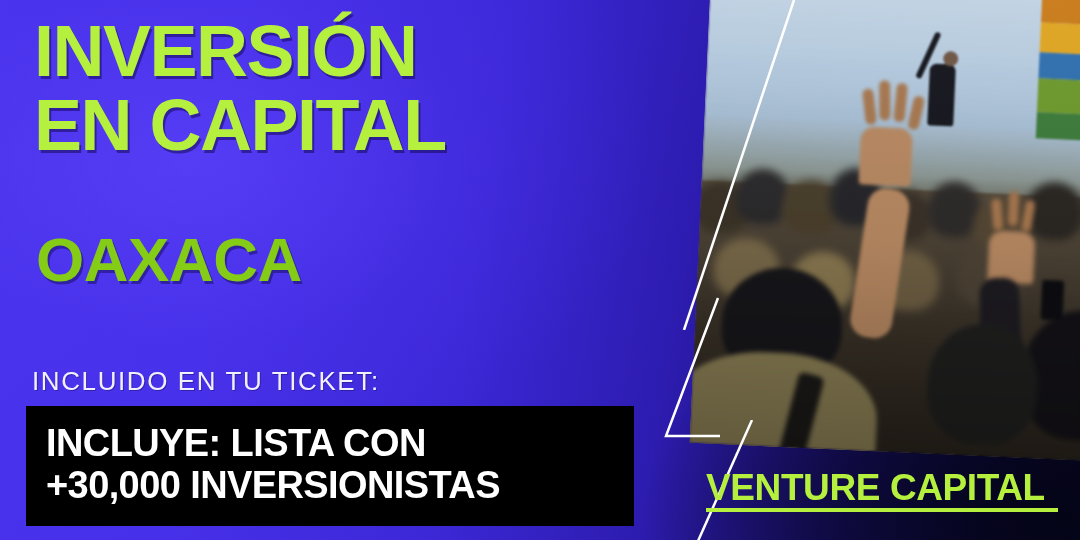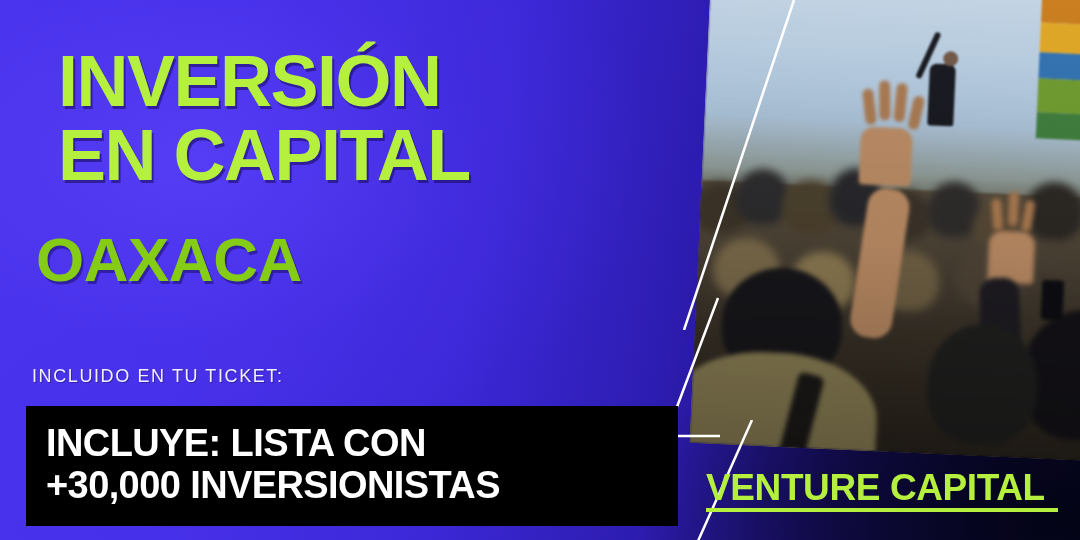--- a/index.html
+++ b/index.html
@@ -43,23 +43,22 @@
     background: radial-gradient(ellipse 55% 70% at 98% 96%,
         rgba(4,4,22,0.92) 0%,
         rgba(6,6,30,0.55) 38%,
         rgba(0,0,0,0) 70%);
   }
 
   
   .headline {
     position: absolute;
     left: 34px;
-    top: 44px;
+    top: 14px;
     width: 700px;
-    margin-left: 24px;
   }
   .headline .line {
     display: block;
     color: #b5f03e;
     font-weight: 700;
     font-size: 72px;
     line-height: 74px;
     letter-spacing: -1.5px;
     text-shadow: 2px 3px 0 rgba(22,10,90,0.55);
     white-space: nowrap;
@@ -76,35 +75,34 @@
     letter-spacing: -0.5px;
     text-shadow: 2px 3px 0 rgba(22,10,90,0.5);
   }
 
   
   .included-label {
     position: absolute;
     left: 32px;
     top: 366px;
     color: #f2f0ff;
-    font-size: 18px;
+    font-size: 26px;
     font-weight: 400;
     letter-spacing: 1.6px;
     text-shadow: 1px 1px 0 rgba(20,10,80,0.4);
   }
 
   
   .black-box {
     position: absolute;
     left: 26px;
     top: 406px;
     width: 608px;
     height: 120px;
     background: #000000;
-    padding-left: 44px;
   }
   .black-box .bb-line {
     position: absolute;
     left: 20px;
     color: #ffffff;
     font-weight: 700;
     font-size: 38px;
     line-height: 40px;
     letter-spacing: -0.6px;
     white-space: nowrap;

